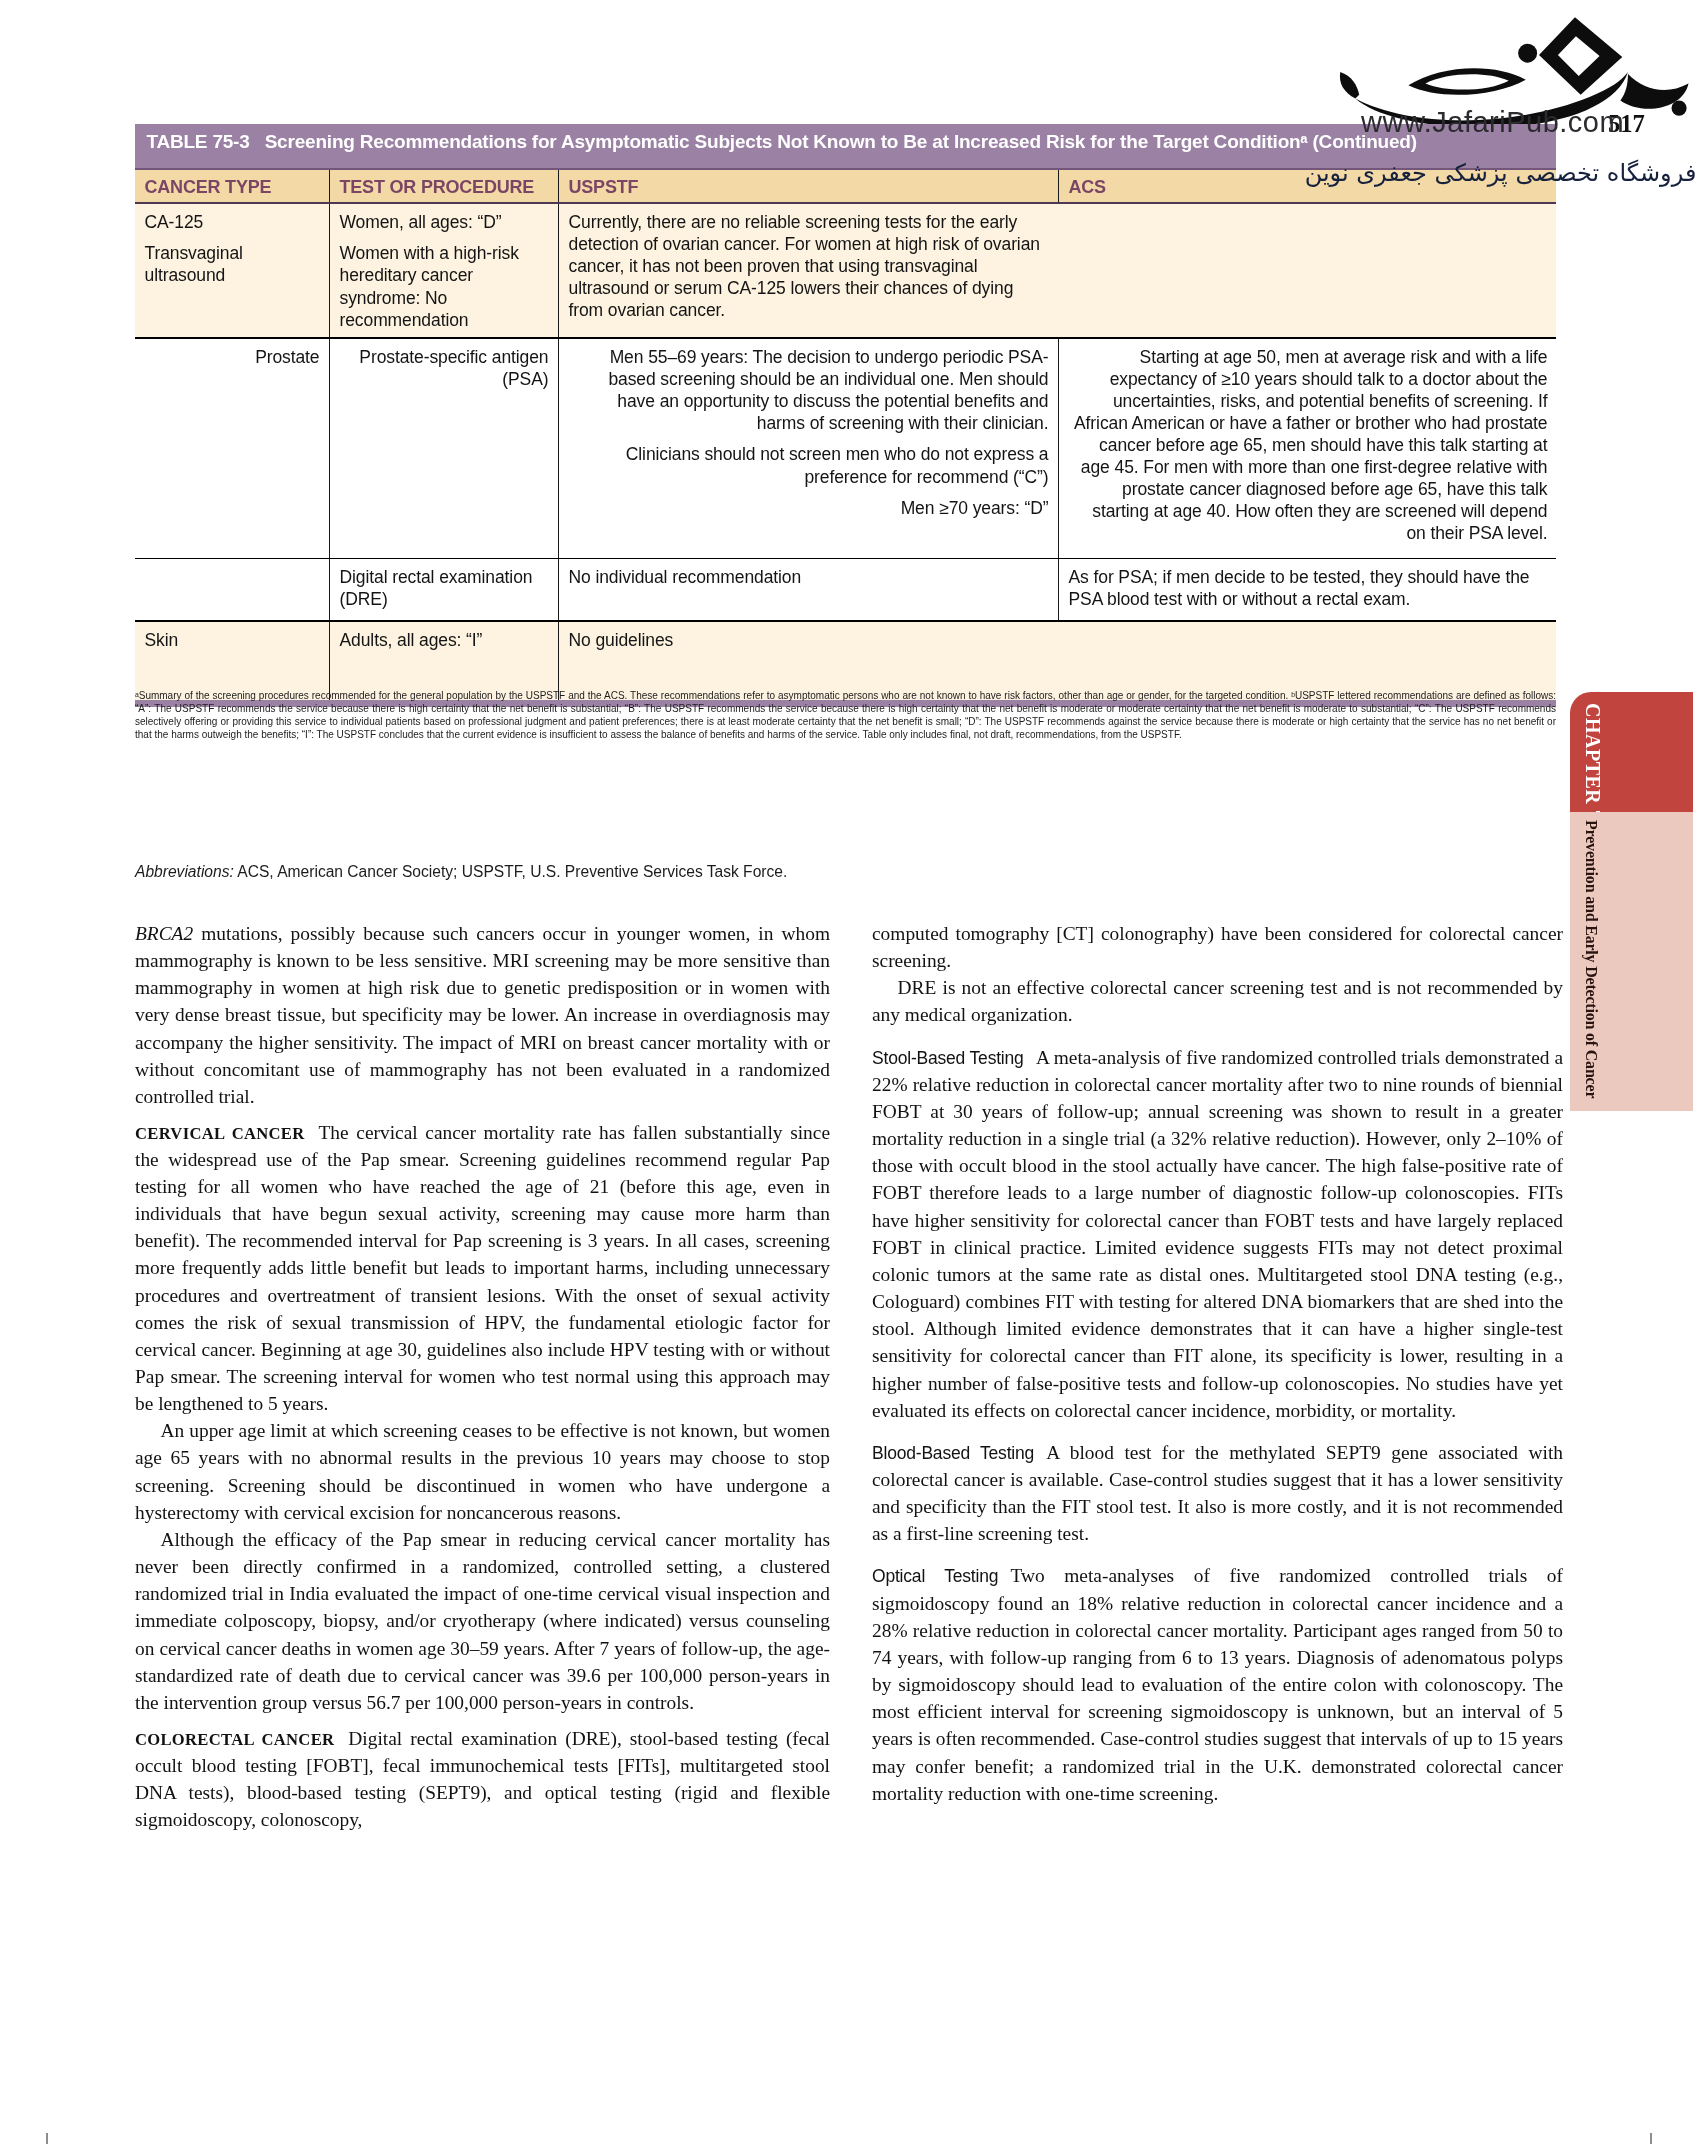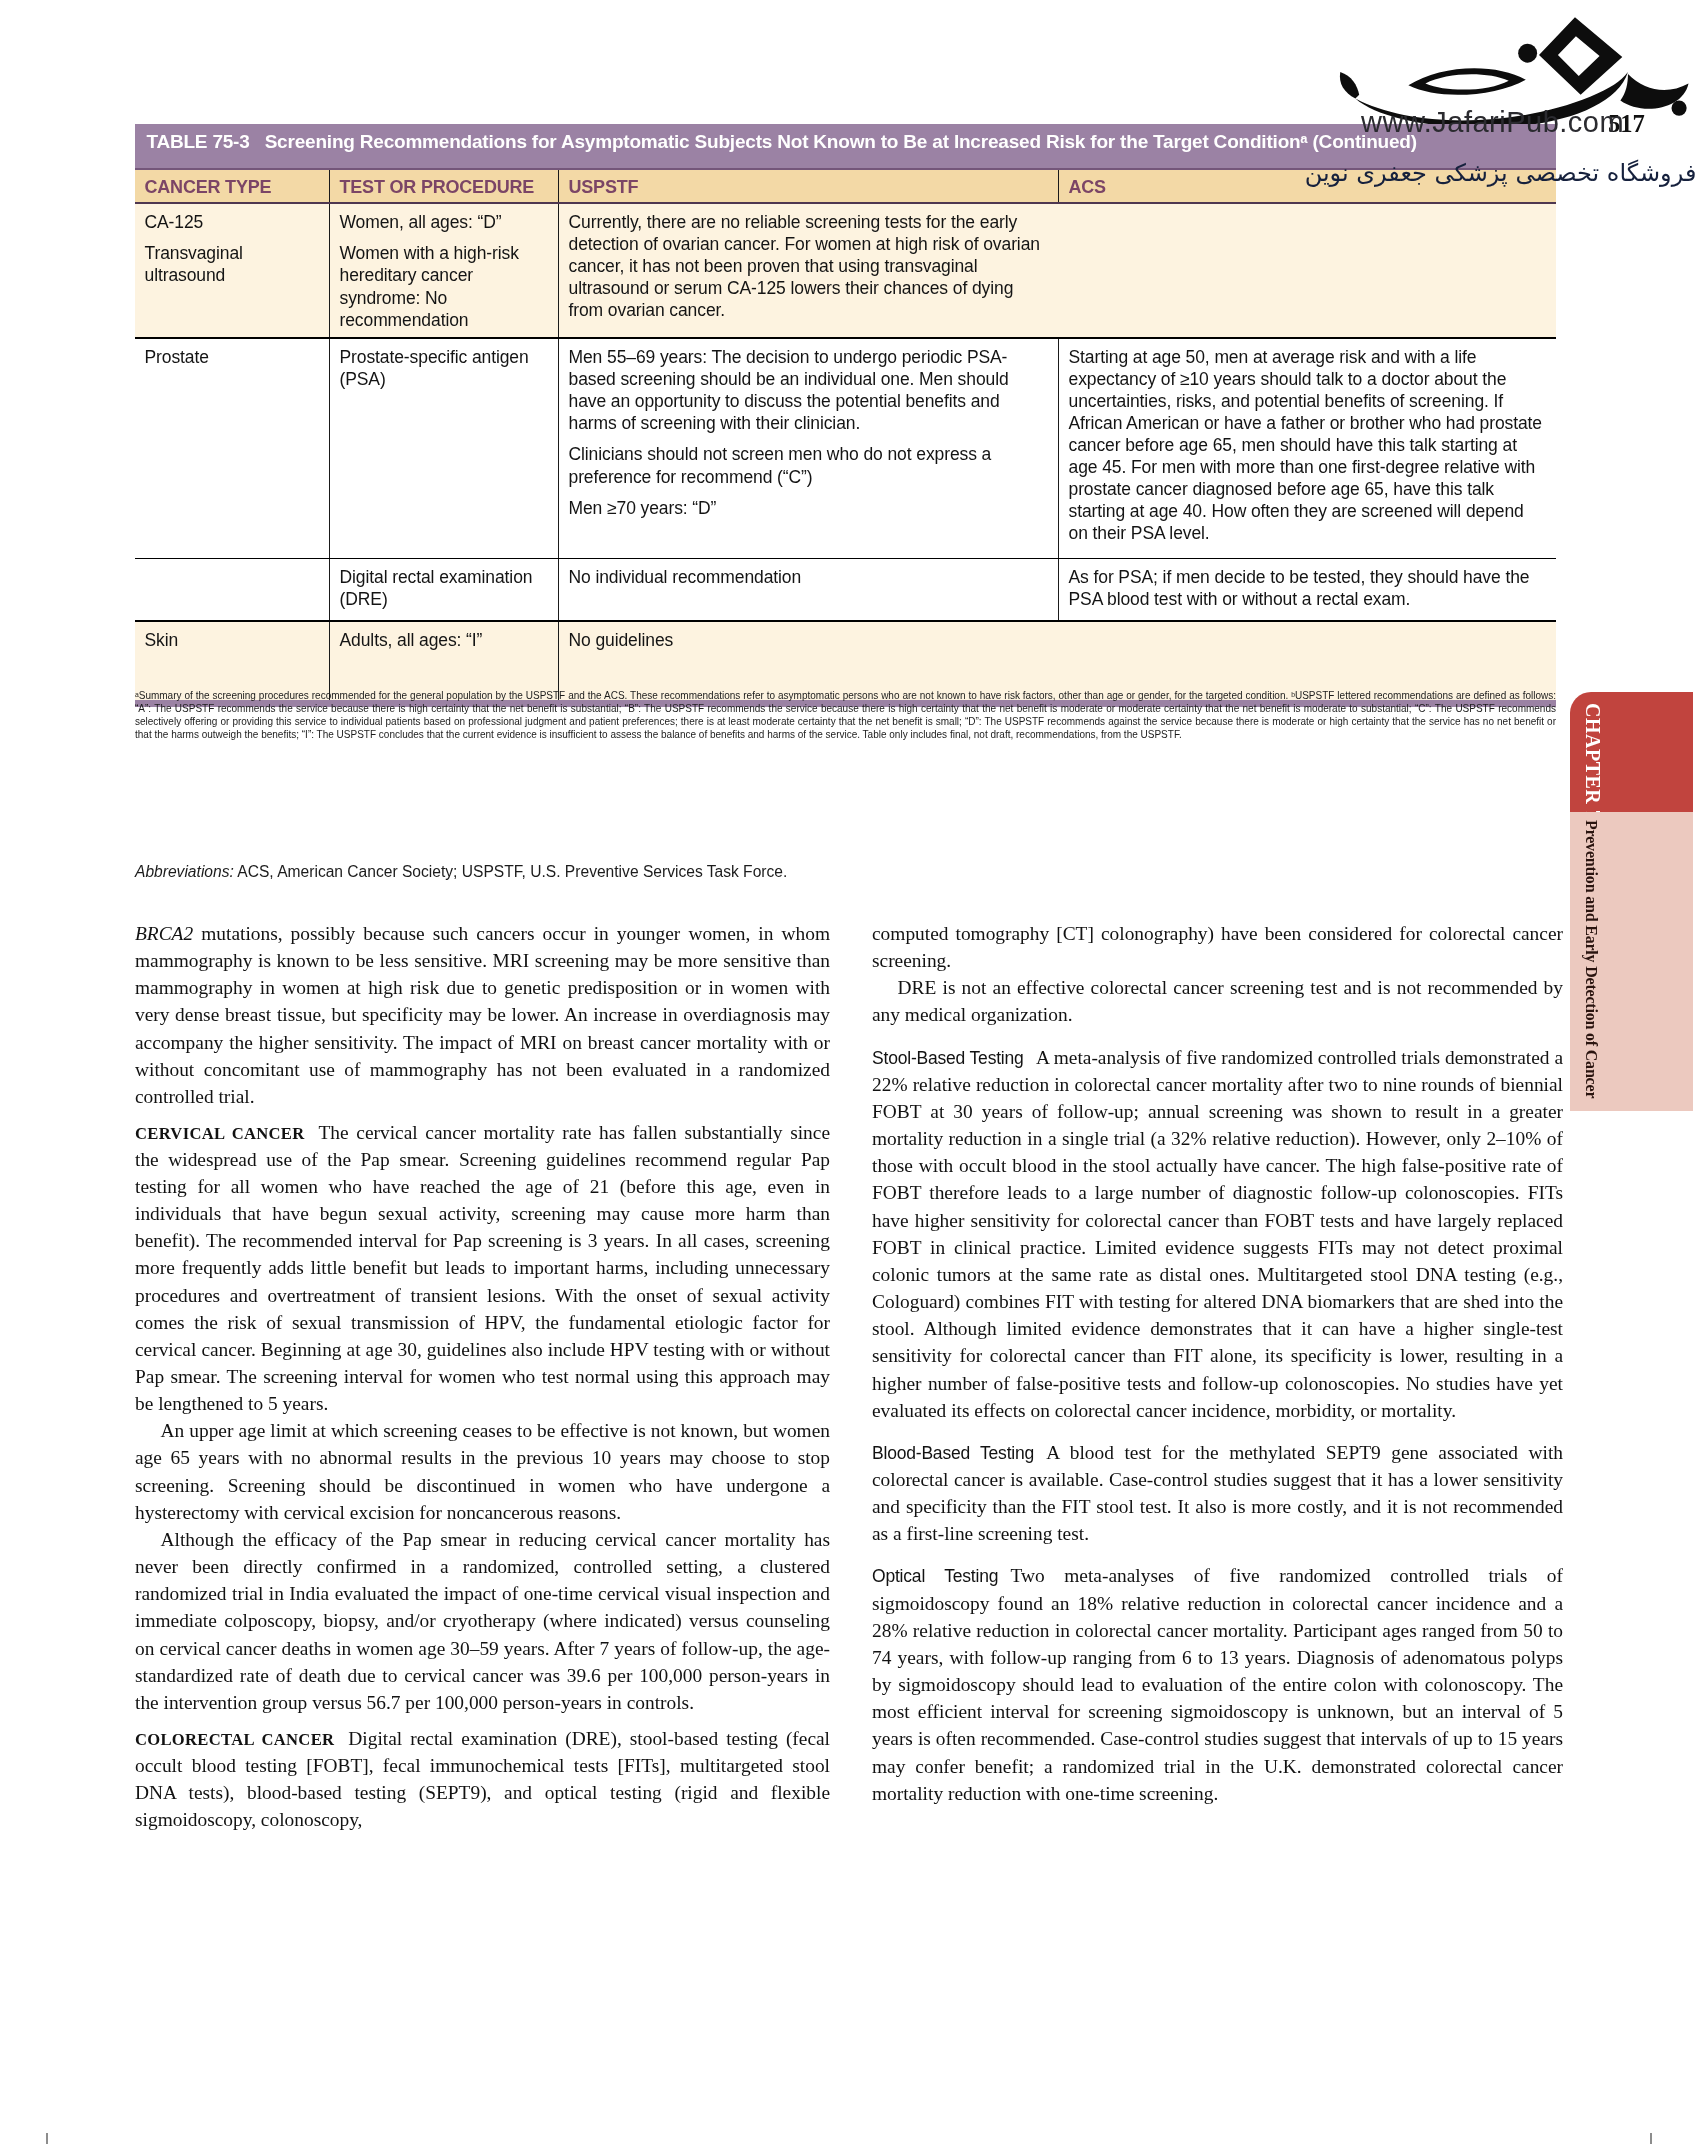--- a/index.html
+++ b/index.html
@@ -21,21 +21,21 @@
              border-bottom:2.8px solid #74567a;font-size:19px;font-weight:bold;letter-spacing:-0.2px;white-space:nowrap;overflow:hidden;}
   .tbl-title .lbl{margin-right:15px;}
   .grid{display:grid;grid-template-columns:194px 229px 500px 499px;box-sizing:border-box;}
   .tbl-head{background:#f3d9a6;border-bottom:2.8px solid #4e3750;}
   .tbl-head .hc{padding:6.6px 9.5px 4.7px 9.5px;font-weight:bold;font-size:18px;color:#7b4566;letter-spacing:-0.2px;}
   .row{background:#fff;}
   .row.shade{background:#fdf3e0;}
   .row .c{padding:6.6px 9.5px;font-size:17.5px;line-height:1.26;letter-spacing:-0.1px;box-sizing:border-box;}
   .grid > div + div{border-left:1.9px solid #1a1a1a;}
   .r0{min-height:126px;}
-  .r1{min-height:221px;border-top:2.8px solid #000;}
+  .r1{min-height:221px;border-top:2.8px solid #000;text-align:right;}
   .r2{min-height:62px;border-top:1.9px solid #000;}
   .r3{min-height:80px;border-top:2.8px solid #000;}
   .c p{margin:0 0 9.5px 0;}
   .c p:last-child{margin-bottom:0;}
   .tbl-bottom{height:6.6px;background:#9b82a4;}
 
   
   .footnote{position:absolute;left:135px;top:689px;width:1421px;
             font-family:"Liberation Sans","DejaVu Sans",sans-serif;font-size:10px;line-height:1.31;
             color:#1c1c1c;text-align:justify;}

